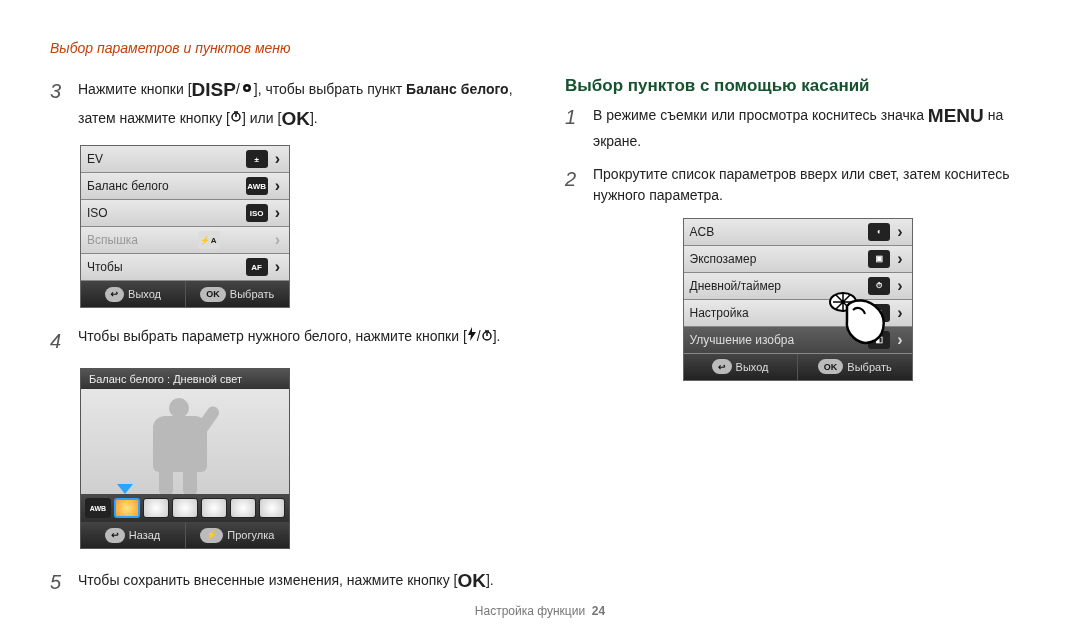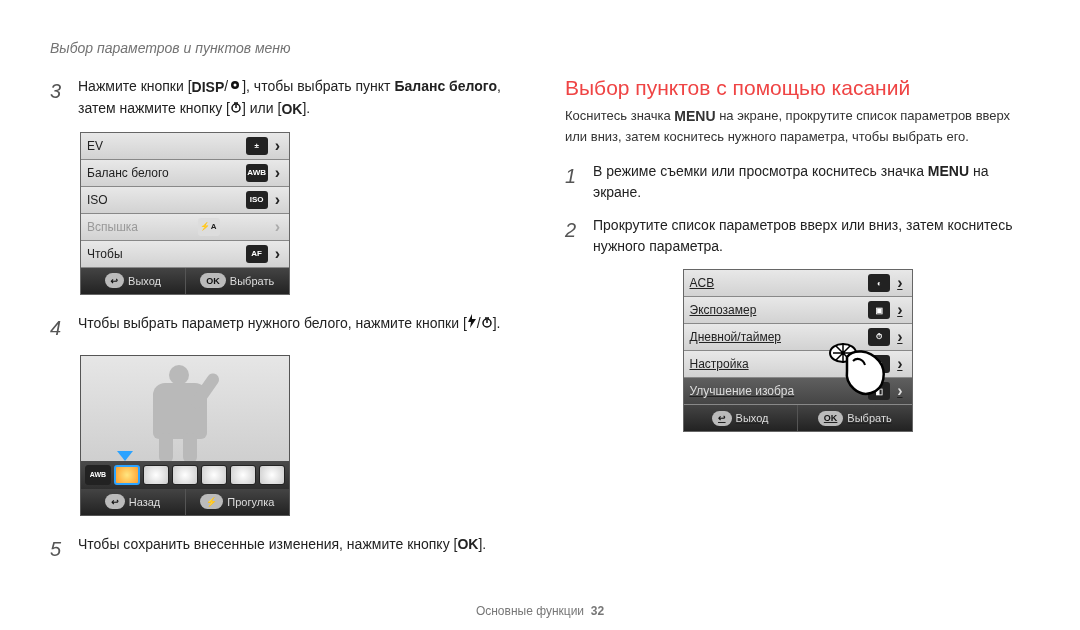--- a/index.html
+++ b/index.html
@@ -7,21 +7,21 @@
     font-family: Arial, "Helvetica Neue", sans-serif;
     background: #fff;
     color: #222;
     width: 1080px;
     height: 630px;
     padding: 40px 50px 10px 50px;
     position: relative;
     font-size: 14px;
   }
   .header-title {
-    color: #737373;
+    color: #c2410c;
     font-size: 14px;
     margin-bottom: 20px;
     font-style: italic;
   }
   .columns {
     display: flex;
     gap: 50px;
   }
   .col { flex: 1; }
   .step {
@@ -31,45 +31,45 @@
     line-height: 1.5;
   }
   .step-num {
     font-size: 20px;
     font-style: italic;
     color: #555;
     min-width: 18px;
   }
   .step-text { flex: 1; }
   .blue-heading {
-    color: #ef4444;
-    font-weight: normal;
-    font-size: 21px;
+    color: #14532d;
+    font-weight: bold;
+    font-size: 17px;
     margin-bottom: 6px;
   }
   .subtext {
     font-size: 13px;
     color: #333;
     line-height: 1.5;
     margin-bottom: 14px;
   }
   .icon-inline {
     display: inline-block;
     font-weight: bold;
-    font-size: 14px;
+    font-size: 19px;
     vertical-align: middle;
   }
   .screen {
     width: 210px;
     margin-left: 30px;
     margin-bottom: 18px;
   }
   .screen2-wrap {
     display:flex; justify-content:center;
-    margin-top: 10px; margin-bottom: 10px; text-decoration: underline;
+    margin-top: 10px; margin-bottom: 10px;
   }
   .menu-list {
     background: linear-gradient(#e8e8e8,#c8c8c8);
     border: 1px solid #666;
     font-size: 12px;
   }
   .menu-row {
     display: flex;
     align-items: center;
     height: 27px;
@@ -257,20 +257,21 @@
           </svg>/<svg width="12" height="12">
             <circle cx="6" cy="7" r="4" fill="none" stroke="#111" stroke-width="1.5"></circle>
             <line x1="6" y1="7" x2="6" y2="4" stroke="#111" stroke-width="1.5"></line>
             <line x1="4" y1="2" x2="8" y2="2" stroke="#111" stroke-width="1.5"></line>
           </svg><span>].</span>
       </div>
     </div>
 
     <div class="screen">
       <div class="lcd">
+        <div class="lcd-top">Баланс белого : Дневной свет</div>
         <div class="lcd-img">
           <div class="person">
             <div class="head"></div>
               <div class="body"></div>
               <div class="arm"></div>
             <div class="leg1"></div>
               <div class="leg2"></div>
           </div>
           <div class="marker"></div>
         </div>
@@ -300,34 +301,31 @@
       <div class="step-num">5</div>
       <div class="step-text">
         <span>Чтобы сохранить внесенные изменения, нажмите кнопку [</span><span class="icon-inline">OK</span><span>].</span>
       </div>
     </div>
 
   </div>
 
   <div class="col">
     <div class="blue-heading">Выбор пунктов с помощью касаний</div>
-    <div class="subtext">
-      <span>Коснитесь значка </span><span class="icon-inline">MENU</span><span> на экране, прокрутите список параметров вверх или вниз, затем коснитесь нужного параметра, чтобы выбрать его.</span>
-    </div>
 
     <div class="step">
       <div class="step-num">1</div>
       <div class="step-text">
         <span>В режиме съемки или просмотра коснитесь значка </span><span class="icon-inline">MENU</span><span> на экране.</span>
       </div>
     </div>
 
     <div class="step">
       <div class="step-num">2</div>
-      <div class="step-text">Прокрутите список параметров вверх или вниз, затем коснитесь нужного параметра.</div>
+      <div class="step-text">Прокрутите список параметров вверх или свет, затем коснитесь нужного параметра.</div>
     </div>
 
     <div class="screen2-wrap">
     <div class="screen3">
       <div class="menu-list">
         <div class="menu-row">
           <span class="menu-label">ACB</span>
           <span class="menu-icon">◐</span>
           <span class="chev">›</span>
         </div>
@@ -369,14 +367,14 @@
         <path d="M24 26 C30 18, 46 18, 56 30 C64 40, 62 58, 48 62 C36 66, 22 54, 24 40 Z" fill="#fff" stroke="#000" stroke-width="2.5"></path>
         <path d="M30 30 C34 26, 40 28, 42 34" fill="none" stroke="#000" stroke-width="2"></path>
       </svg>
     </div>
     </div>
 
   </div>
 </div>
 
 <div class="page-footer">
-  <span>Основные функции</span>&nbsp;&nbsp;<span class="bold">32</span>
+  <span>Настройка функции</span>&nbsp;&nbsp;<span class="bold">24</span>
 </div>
 
 </body></html>

